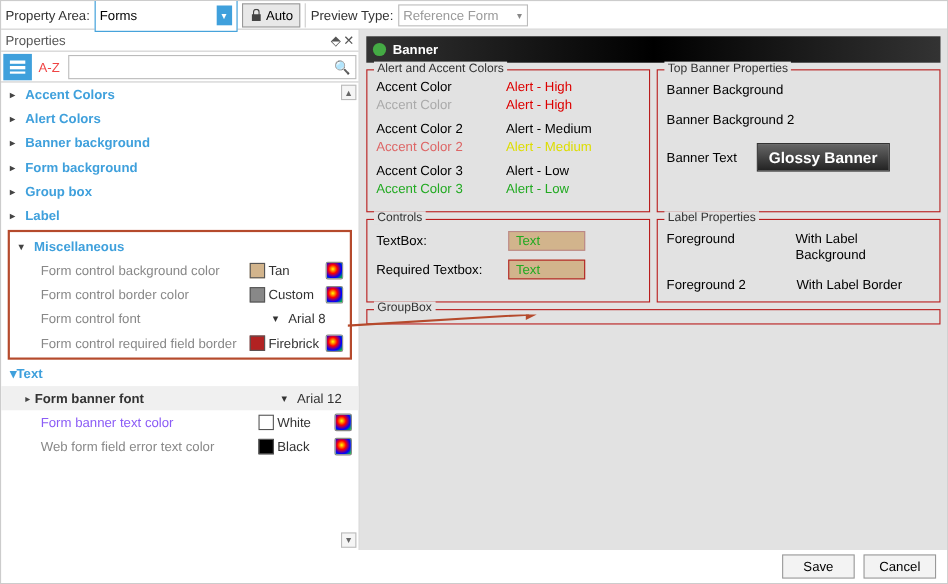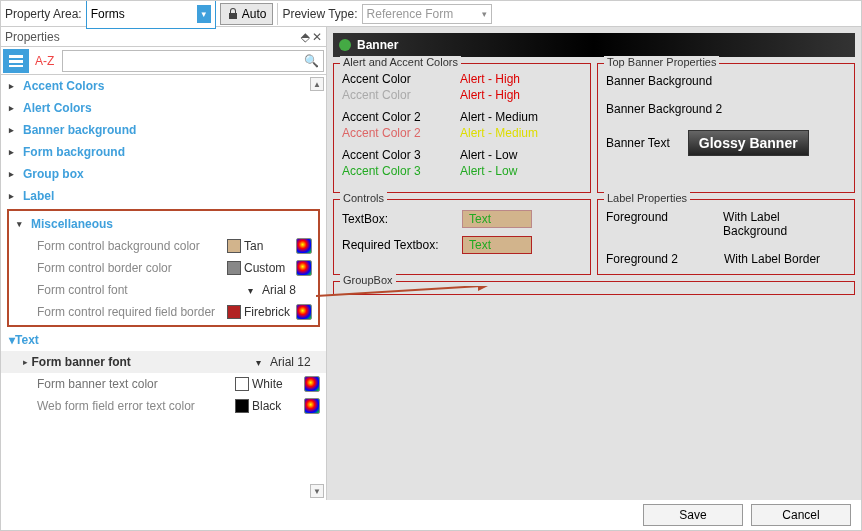--- a/index.html
+++ b/index.html
@@ -43,40 +43,40 @@
 .banner{height:24px;background:linear-gradient(to right,#333,#000,#333);display:flex;align-items:center;padding:0 6px;gap:6px;color:#fff;font-weight:600}
 .banner .dot{width:12px;height:12px;border-radius:50%;background:#4a4}
 .fieldset{border:1px solid #b91c1c;padding:6px 8px;background:#e2e2e2;position:relative}
 .fieldset .legend{position:absolute;top:-8px;left:6px;background:#e2e2e2;padding:0 3px;font-size:11px;color:#333}
 .row2{display:flex;gap:6px}
 .fcell{display:flex;gap:18px;margin:2px 0}
 .txbox{display:inline-block;border:1px solid #b88;background:#d2b48c;padding:1px 6px;color:#2a2;width:70px}
 .glossy{background:linear-gradient(#666,#222);color:#fff;padding:4px 10px;border:1px solid #333;font-weight:600;font-size:14px}
 .reqline{position:absolute;pointer-events:none}
 .footer{position:absolute;bottom:0;right:0;height:30px;display:flex;align-items:center;gap:8px;padding:0 10px}
-.btn{width:100px;height:22px;border:1px solid #999;background:#f3f3f3;display:flex;align-items:center;justify-content:center}
+.btn{width:66px;height:22px;border:1px solid #999;background:#f3f3f3;display:flex;align-items:center;justify-content:center}
 </style>
 </head>
 <body>
 
 <div class="toolbar">
   <span class="lbl">Property Area:</span>
   <div class="combo" style="width:130px">
     <span>Forms</span>
     <span class="dd">▾</span>
   </div>
   <div class="autobtn">
     <svg class="lock" viewBox="0 0 12 12">
         <path d="M3 5V3a3 3 0 016 0v2h1v6H2V5h1zm1 0h4V3a2 2 0 00-4 0v2z" fill="#444"></path>
       </svg>
     <span>Auto</span>
   </div>
   <div style="width:1px;height:22px;background:#ccc"></div>
   <span class="lbl">Preview Type:</span>
-  <div class="combo2" style="width:130px">
+  <div class="combo2" style="width:118px">
     <span>Reference Form</span>
     <span class="dd2">▾</span>
   </div>
 </div>
 
 <div class="main">
   <div class="left">
     <div class="panelhdr">
       <span>Properties</span>
       <span class="pin">
@@ -163,21 +163,21 @@
         </div>
       <div id="textrows">
           <div class="subprop bold">
             <span class="caret" style="margin-right:4px;font-size:9px;color:#444">▸</span>
             <span class="pname" style="flex:1;color:#333">Form banner font</span>
             <span class="fonticon">▾</span>
             <span class="pval">Arial 12</span>
           </div>
           <div class="subprop">
             <span style="width:14px;display:inline-block"></span>
-            <span class="pname" style="flex:1;color:#737373">Form banner text color</span>
+            <span class="pname" style="flex:1;color:#8b5cf6">Form banner text color</span>
             <span class="swatch" style="background:#ffffff"></span>
             <span class="pval">White</span>
             <span class="picker"></span>
           </div>
           <div class="subprop">
             <span style="width:14px;display:inline-block"></span>
             <span class="pname" style="flex:1;color:#888">Web form field error text color</span>
             <span class="swatch" style="background:#000000"></span>
             <span class="pval">Black</span>
             <span class="picker"></span>

